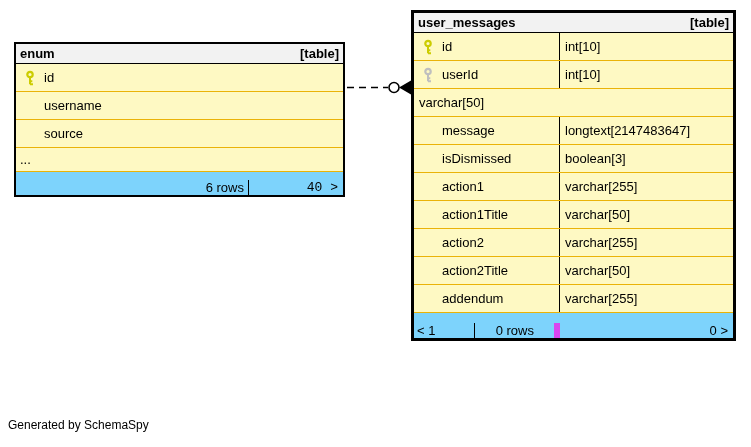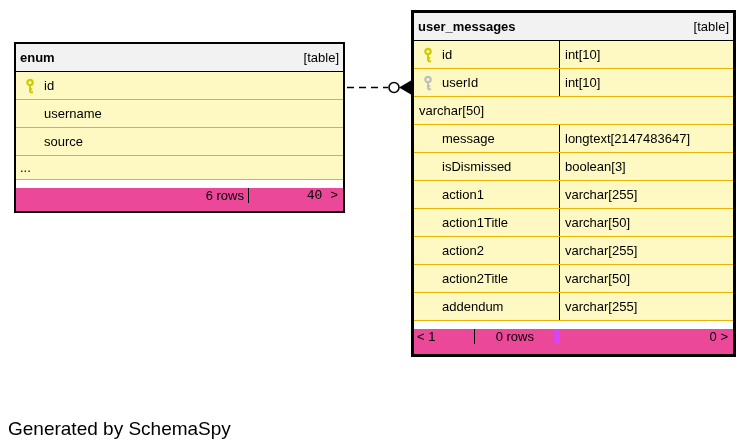--- a/index.html
+++ b/index.html
@@ -11,49 +11,49 @@
   }
   .table-card {
     position:absolute; background:#ffffff; border:2px solid #000;
   }
   .table-card.emph { border-width:3px; }
   #table-user { left:14px; top:42px; width:331px; }
   #table-user-messages { left:411px; top:10px; width:325px; }
 
   .t-header {
     display:flex; justify-content:space-between; align-items:center;
-    height:28px; border-bottom:1px solid #000; background:#f2f2f2;
+    height:20px; border-bottom:1px solid #000; background:#f2f2f2;
     padding:0 4px;
   }
   .t-title { font-weight:bold; }
-  .t-badge { font-weight:normal; }
+  .t-badge { font-weight:bold; }
 
   .row {
     display:flex; align-items:stretch; height:28px;
     border-bottom:1px solid #eab308; background:#fef9c3;
   }
   .cell.nm { flex:1; display:flex; align-items:center; gap:8px; padding-left:8px; }
   .cell.nm.fixed { flex:0 0 146px; border-right:1px solid #000; }
   .cell.ty { flex:1; display:flex; align-items:center; padding-left:5px; }
   .key { width:12px; height:16px; display:inline-flex; align-items:center; }
   .row.ellipsis { height:24px; align-items:center; padding-left:4px; display:flex; }
 
-  .t-footer { display:flex; align-items:flex-start; background:#ec4899;margin-top:8px; }
+  .t-footer { display:flex; align-items:flex-end; background:#7dd3fc; }
   #table-user .t-footer { height:23px; }
   #table-user-messages .t-footer { height:25px; }
   .fcell { display:flex; align-items:center; }
   #table-user .c1 { flex:0 0 123px; border-right:1px solid #000; padding-left:3px; }
   #table-user .c2 { flex:0 0 110px; border-right:1px solid #000; justify-content:flex-end; padding-right:4px; }
   #table-user .c3 { flex:1; justify-content:flex-end; padding-right:5px;font-family:Liberation Mono, monospace; }
   #table-user-messages .c1 { flex:0 0 61px; border-right:1px solid #000; padding-left:3px; }
   #table-user-messages .c2 { flex:0 0 85px; border-right:6px solid #d946ef; justify-content:flex-end; padding-right:20px; }
   #table-user-messages .c3 { flex:1; justify-content:flex-end; padding-right:5px; }
 
   .connector { position:absolute; left:345px; top:75px; width:67px; height:26px; }
-  .note { position:absolute; left:8px; top:418px; font-size:19px; color:#000; }
+  .note { position:absolute; left:8px; top:418px; font-size:12px; color:#000; }
 </style>
 </head>
 <body>
 
 <div class="canvas">
 
   <div class="table-card" id="table-user">
     <div class="t-header" style="background: rgb(242, 242, 242);">
       <span class="t-title">enum</span>
       <span class="t-badge">[table]</span>

